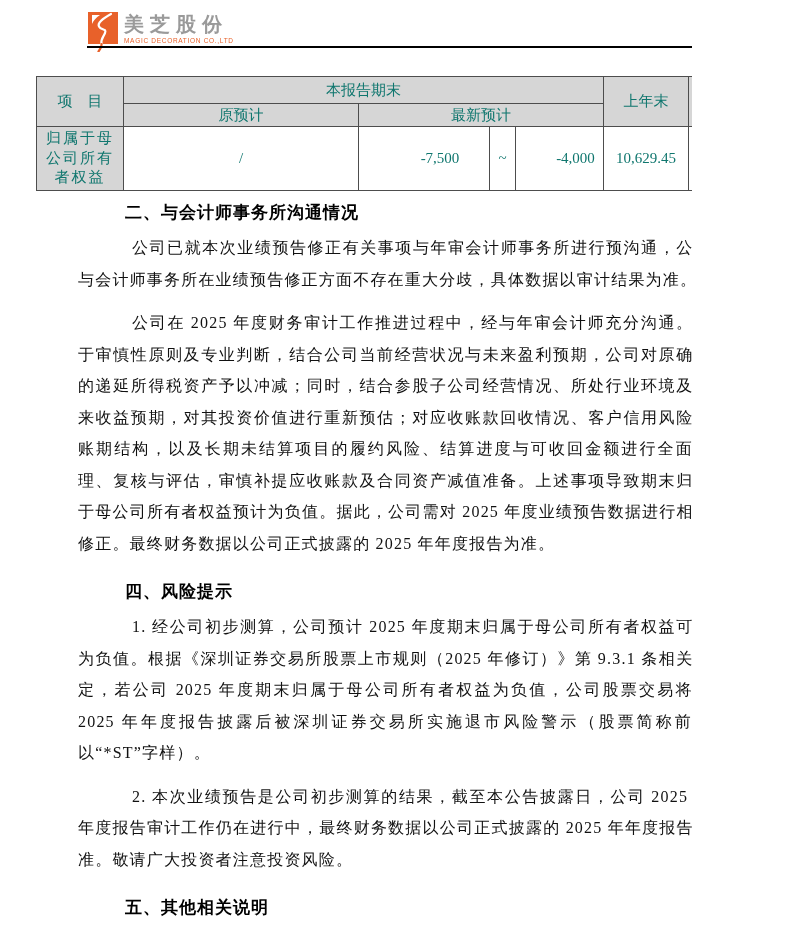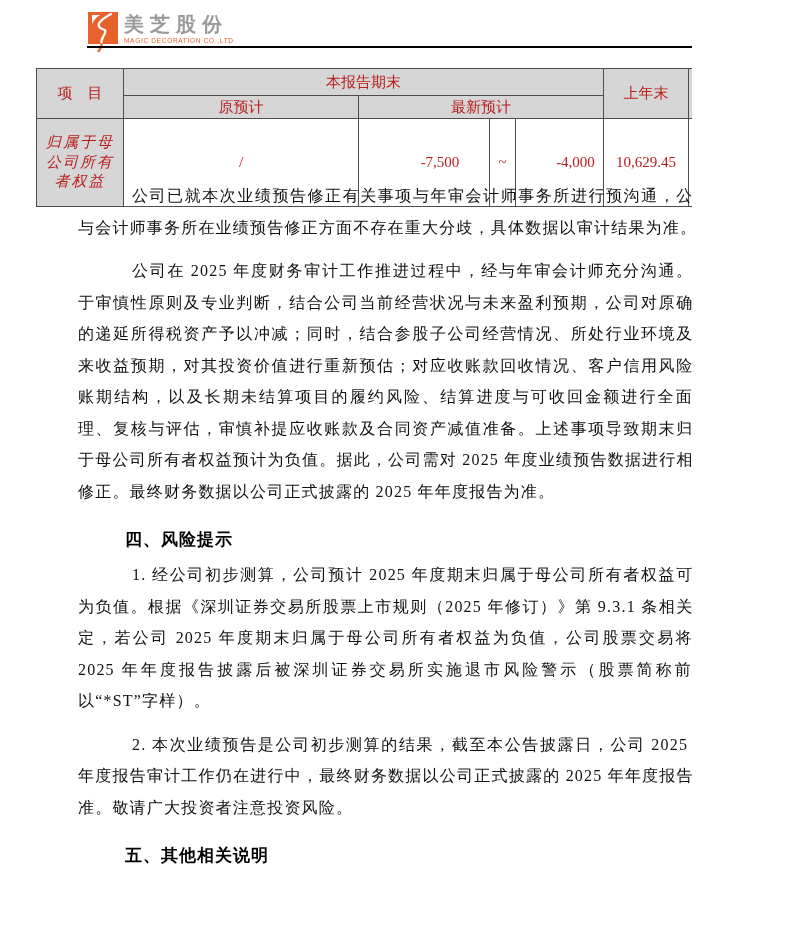--- a/index.html
+++ b/index.html
@@ -23,36 +23,36 @@
   }
   .logo-en {
     font-family:"Liberation Sans","DejaVu Sans",sans-serif;
     font-size:6.5px; letter-spacing:0.7px; color:#e8612a;
     margin-top:1px; white-space:nowrap;
   }
   .header-rule { position:absolute; left:87px; top:46px; width:610px; height:2px; background:#000; }
 
   
   .ftable {
-    position:absolute; left:36px; top:68px; width:719px;
+    position:absolute; left:36px; top:76px; width:719px;
     border-collapse:collapse; table-layout:fixed;
-    font-size:15px; color:#b91c1c;
+    font-size:15px; color:#0f766e;
   }
   .ftable th, .ftable td {
     border:1px solid #4d4d4d; font-weight:normal;
     text-align:center; vertical-align:middle;
     overflow:hidden;
   }
   .ftable thead tr.r1 th { height:27px; }
   .ftable thead tr.r2 th { height:23px; }
   .ftable tbody td { height:59px; }
   .shaded { background:#d6d6d6; }
   .th-wrap { line-height:20px; padding:0 4px; letter-spacing:1px;font-family:Liberation Mono, monospace; }
   .item-cell {
-    text-align:left; padding:14px 5px; line-height:19.5px; letter-spacing:2px;font-style:italic;
+    text-align:left; padding:2px 5px; line-height:19.5px; letter-spacing:2px;
   }
   .num { text-align:right; padding-right:8px;padding-left:40px; }
   .tilde { padding:0; }
 
   
   .main { position:absolute; left:62px; top:180px; width:665px; }
   .main h3 {
     font-family:"Liberation Sans","DejaVu Sans",sans-serif;
     font-size:17px; line-height:22px; font-weight:bold; color:#000;
     text-indent:63px; margin:22px 0 8px; letter-spacing:1px;
@@ -115,20 +115,21 @@
         <td class="tilde">~</td>
         <td class="num">-4,000</td>
         <td>10,629.45</td>
         <td>是</td>
       </tr>
     </tbody>
   </table>
 
   <div class="main">
 
+    <h3>二、与会计师事务所沟通情况</h3>
     <p>公司已就本次业绩预告修正有关事项与年审会计师事务所进行预沟通，公司与会计师事务所在业绩预告修正方面不存在重大分歧，具体数据以审计结果为准。</p>
 
     <p>公司在 2025 年度财务审计工作推进过程中，经与年审会计师充分沟通。基于审慎性原则及专业判断，结合公司当前经营状况与未来盈利预期，公司对原确认的递延所得税资产予以冲减；同时，结合参股子公司经营情况、所处行业环境及未来收益预期，对其投资价值进行重新预估；对应收账款回收情况、客户信用风险、账期结构，以及长期未结算项目的履约风险、结算进度与可收回金额进行全面梳理、复核与评估，审慎补提应收账款及合同资产减值准备。上述事项导致期末归属于母公司所有者权益预计为负值。据此，公司需对 2025 年度业绩预告数据进行相应修正。最终财务数据以公司正式披露的 2025 年年度报告为准。</p>
 
     <h3>四、风险提示</h3>
     <p>1. 经公司初步测算，公司预计 2025 年度期末归属于母公司所有者权益可能为负值。根据《深圳证券交易所股票上市规则（2025 年修订）》第 9.3.1 条相关规定，若公司 2025 年度期末归属于母公司所有者权益为负值，公司股票交易将在 2025 年年度报告披露后被深圳证券交易所实施退市风险警示（股票简称前冠以“*ST”字样）。</p>
     <p>2. 本次业绩预告是公司初步测算的结果，截至本公告披露日，公司 2025 年年度报告审计工作仍在进行中，最终财务数据以公司正式披露的 2025 年年度报告为准。敬请广大投资者注意投资风险。</p>
 
     <h3>五、其他相关说明</h3>
 

